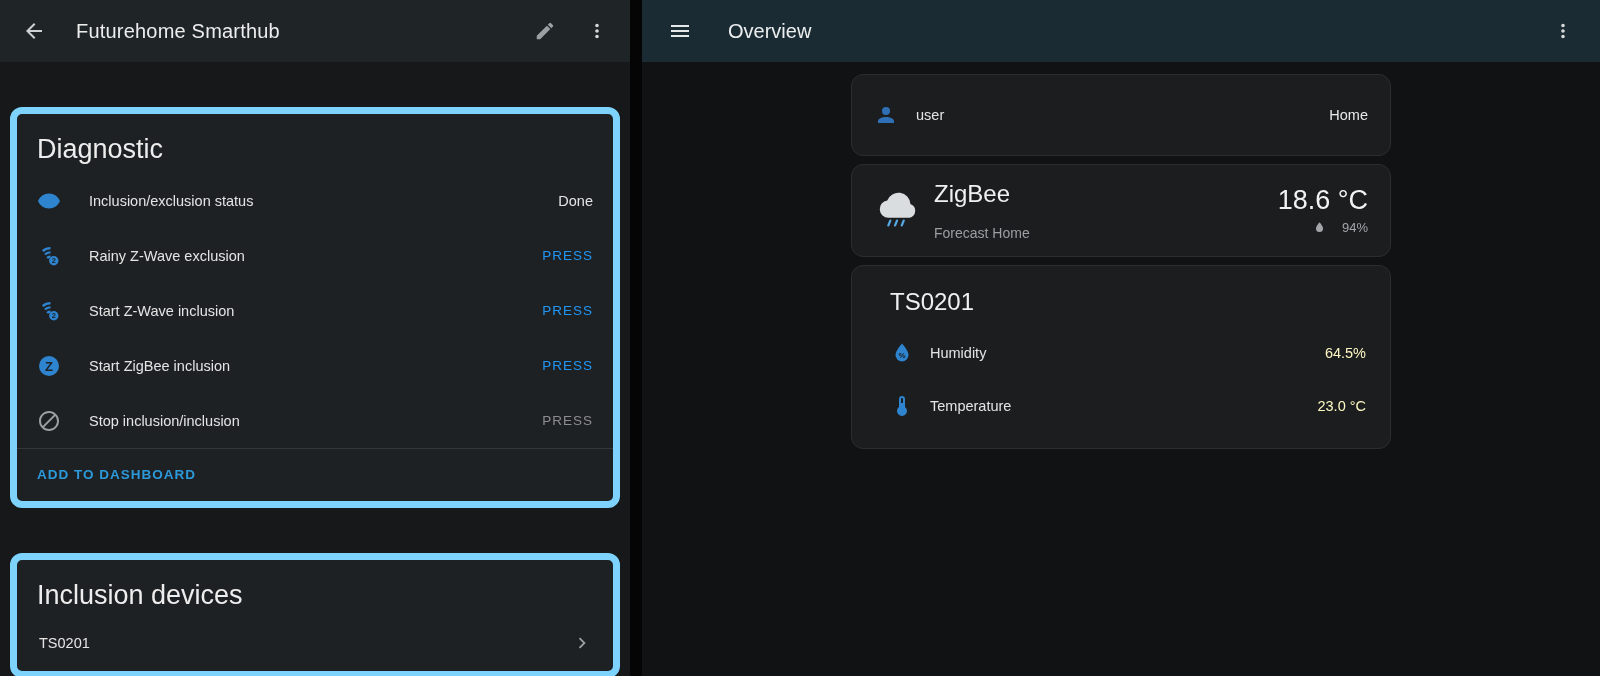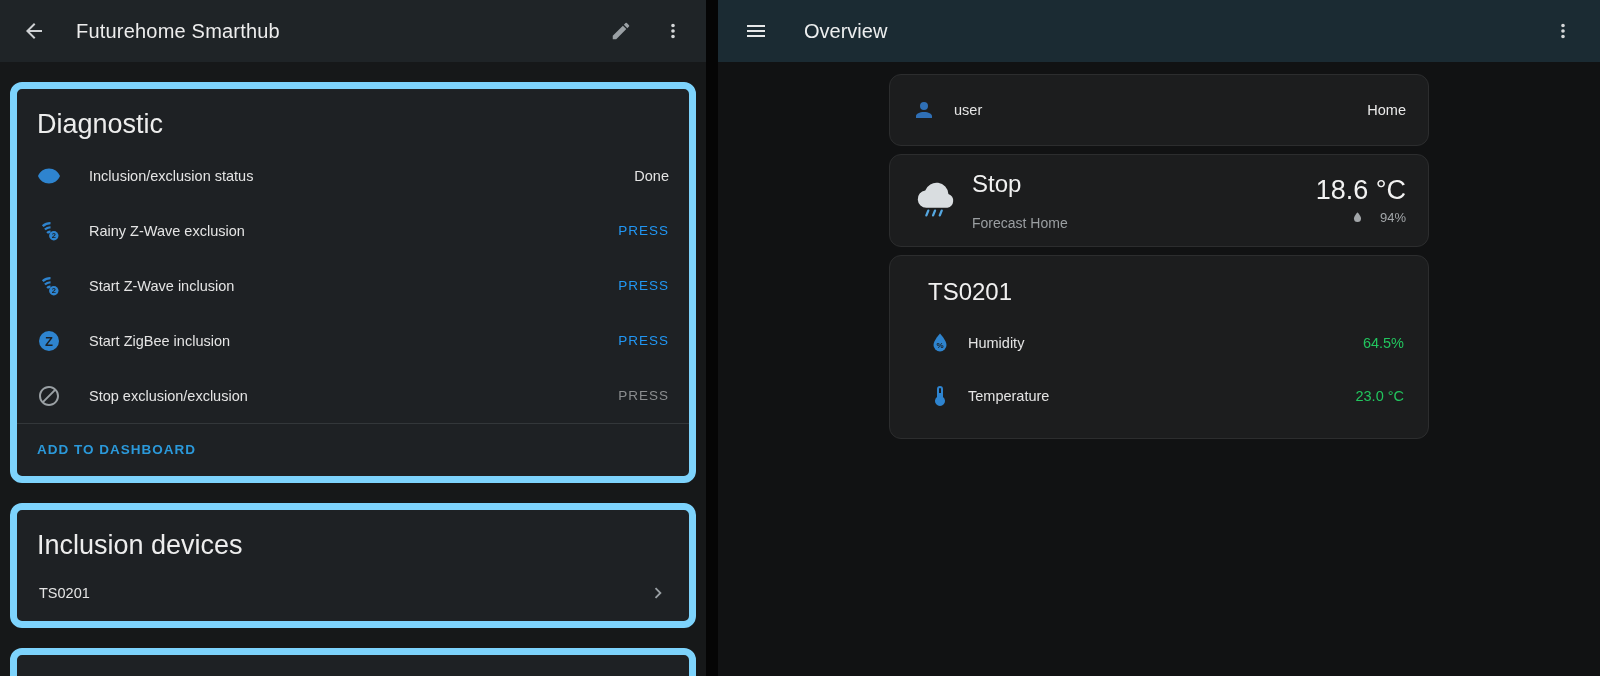--- a/index.html
+++ b/index.html
@@ -4,21 +4,21 @@
 <style>
   * { box-sizing: border-box; margin: 0; padding: 0; }
   html,body { width:1600px; height:676px; overflow:hidden; }
   body {
     font-family: "Liberation Sans", "DejaVu Sans", sans-serif;
     background:#050505; color:#e8e8e8; display:flex;
   }
   svg { display:block; }
 
   
-  .left-panel { width:706px; height:676px; background:#161819; flex:none; display:flex; flex-direction:column; overflow:hidden; }
+  .left-panel { width:630px; height:676px; background:#161819; flex:none; display:flex; flex-direction:column; overflow:hidden;gap:25px; }
   .left-header { height:62px; flex:none; background:#1f2427; display:flex; align-items:center; padding:0 22px; }
   .left-header .back { color:#cfd2d4; margin-right:30px; cursor:pointer; }
   .left-title { font-size:20px; color:#ededed; letter-spacing:.2px; flex:1; }
   .left-header .edit { color:#9aa0a4; margin-right:30px; }
   .left-header .dots, .right-header .dots { color:#d6d8da; }
 
   .card {
     background:#1e2124; border:7px solid #7dd3fc; border-radius:12px;
     margin:20px 10px 0 10px;
   }
@@ -52,40 +52,40 @@
 
   
   .right-panel { flex:1; height:676px; background:#111213; display:flex; flex-direction:column; overflow:hidden; }
   .right-header { height:62px; flex:none; background:#1b2b33; display:flex; align-items:center; padding:12px 26px; }
   .menu-btn { color:#e6e8e9; margin-right:36px; cursor:pointer; }
   .right-title { font-size:20px; color:#eceeef; flex:1; }
 
   .view { width:540px; margin:12px auto 0 auto; }
   .hacard { background:#1c1d1e; border:1px solid #2c2d2e; border-radius:12px; margin-bottom:8px; }
 
-  .user-card { height:72px; display:flex; align-items:center; padding:0 22px; cursor:pointer; }
+  .user-card { height:82px; display:flex; align-items:center; padding:0 22px; cursor:pointer; }
   .user-card .u-icon { width:24px; height:24px; color:#2f6fb5; margin-right:18px; flex:none; }
   .user-name { font-size:14.5px; color:#e4e4e4; }
   .user-area { margin-left:auto; font-size:14.5px; color:#e9e9e9; }
 
   .weather-card { height:93px; display:flex; align-items:center; padding:0 22px; cursor:pointer; }
   .w-icon { width:46px; height:46px; margin-right:14px; flex:none; }
   .w-cond { font-size:24px; color:#f0f0f0; line-height:1.15; }
   .w-sub { font-size:14px; color:#9b9fa2; margin-top:18px; }
   .w-right { margin-left:auto; text-align:right; }
   .w-temp { font-size:27px; color:#f2f2f2; line-height:1.1; }
   .w-hum { margin-top:4px; display:flex; align-items:center; justify-content:flex-end; gap:16px; color:#a2a6a9; font-size:13px; }
   .w-hum svg { width:13px; height:13px; color:#a2a6a9; }
 
   .sensor-card { padding:18px 20px 16px 20px; }
   .sensor-title { font-size:24px; font-weight:400; color:#f0f0f0; padding:4px 4px 10px 18px; }
   .sensor-row { height:53px; display:flex; align-items:center; padding:0 4px 0 18px; cursor:pointer; }
   .sensor-row .s-icon { width:24px; height:24px; margin-right:16px; flex:none; color:#2e84cf; }
   .s-label { font-size:14.5px; color:#e4e4e4; }
-  .s-value { margin-left:auto; font-size:14.5px; color:#22c55e; }
+  .s-value { margin-left:auto; font-size:14.5px; color:#fef9c3; }
 </style>
 </head>
 <body>
 
 <div class="left-panel">
 
   <div class="left-header">
     <span class="back">
       <svg width="24" height="24" viewBox="0 0 24 24" fill="currentColor">
           <path d="M20 11H7.83l5.59-5.59L12 4l-8 8 8 8 1.41-1.41L7.83 13H20v-2z"></path>
@@ -155,21 +155,21 @@
       <span class="row-label">Start ZigBee inclusion</span>
       <span class="row-value press">PRESS</span>
     </div>
 
     <div class="diag-row">
       <span class="row-icon icon-gray">
         <svg viewBox="0 0 24 24" fill="currentColor">
             <path d="M12 2C6.48 2 2 6.48 2 12s4.48 10 10 10 10-4.48 10-10S17.52 2 12 2zM4 12c0-4.42 3.58-8 8-8 1.85 0 3.55.63 4.9 1.69L5.69 16.9A7.9 7.9 0 0 1 4 12zm8 8c-1.85 0-3.55-.63-4.9-1.69L18.31 7.1A7.9 7.9 0 0 1 20 12c0 4.42-3.58 8-8 8z"></path>
           </svg>
       </span>
-      <span class="row-label">Stop exclusion/exclusion</span>
+      <span class="row-label">Stop inclusion/inclusion</span>
       <span class="row-value press disabled">PRESS</span>
     </div>
 
     <div class="card-divider"></div>
     <div class="card-footer">
       <span class="link-action">ADD TO DASHBOARD</span>
     </div>
   </div>
 
   <div class="card">
@@ -229,21 +229,21 @@
     <div class="hacard weather-card">
       <span class="w-icon">
         <svg viewBox="0 0 48 48">
           <path d="M37 31H15a9 9 0 0 1-1.2-17.92A12.5 12.5 0 0 1 38 16.6 7.5 7.5 0 0 1 37 31z" fill="#d9dde0"></path>
           <path d="M17 34l-2 5" stroke="#55a7e0" stroke-width="2.4" stroke-linecap="round"></path>
           <path d="M24 34l-2 5" stroke="#55a7e0" stroke-width="2.4" stroke-linecap="round"></path>
           <path d="M31 34l-2 5" stroke="#55a7e0" stroke-width="2.4" stroke-linecap="round"></path>
         </svg>
       </span>
       <span>
-        <div class="w-cond">Stop</div>
+        <div class="w-cond">ZigBee</div>
         <div class="w-sub">Forecast Home</div>
       </span>
       <span class="w-right">
         <div class="w-temp">18.6 °C</div>
         <div class="w-hum">
           <svg viewBox="0 0 24 24" fill="currentColor">
               <path d="M12 2.5S5.5 9.6 5.5 14a6.5 6.5 0 0 0 13 0C18.5 9.6 12 2.5 12 2.5z"></path>
             </svg>
           <span>94%</span>
         </div>

